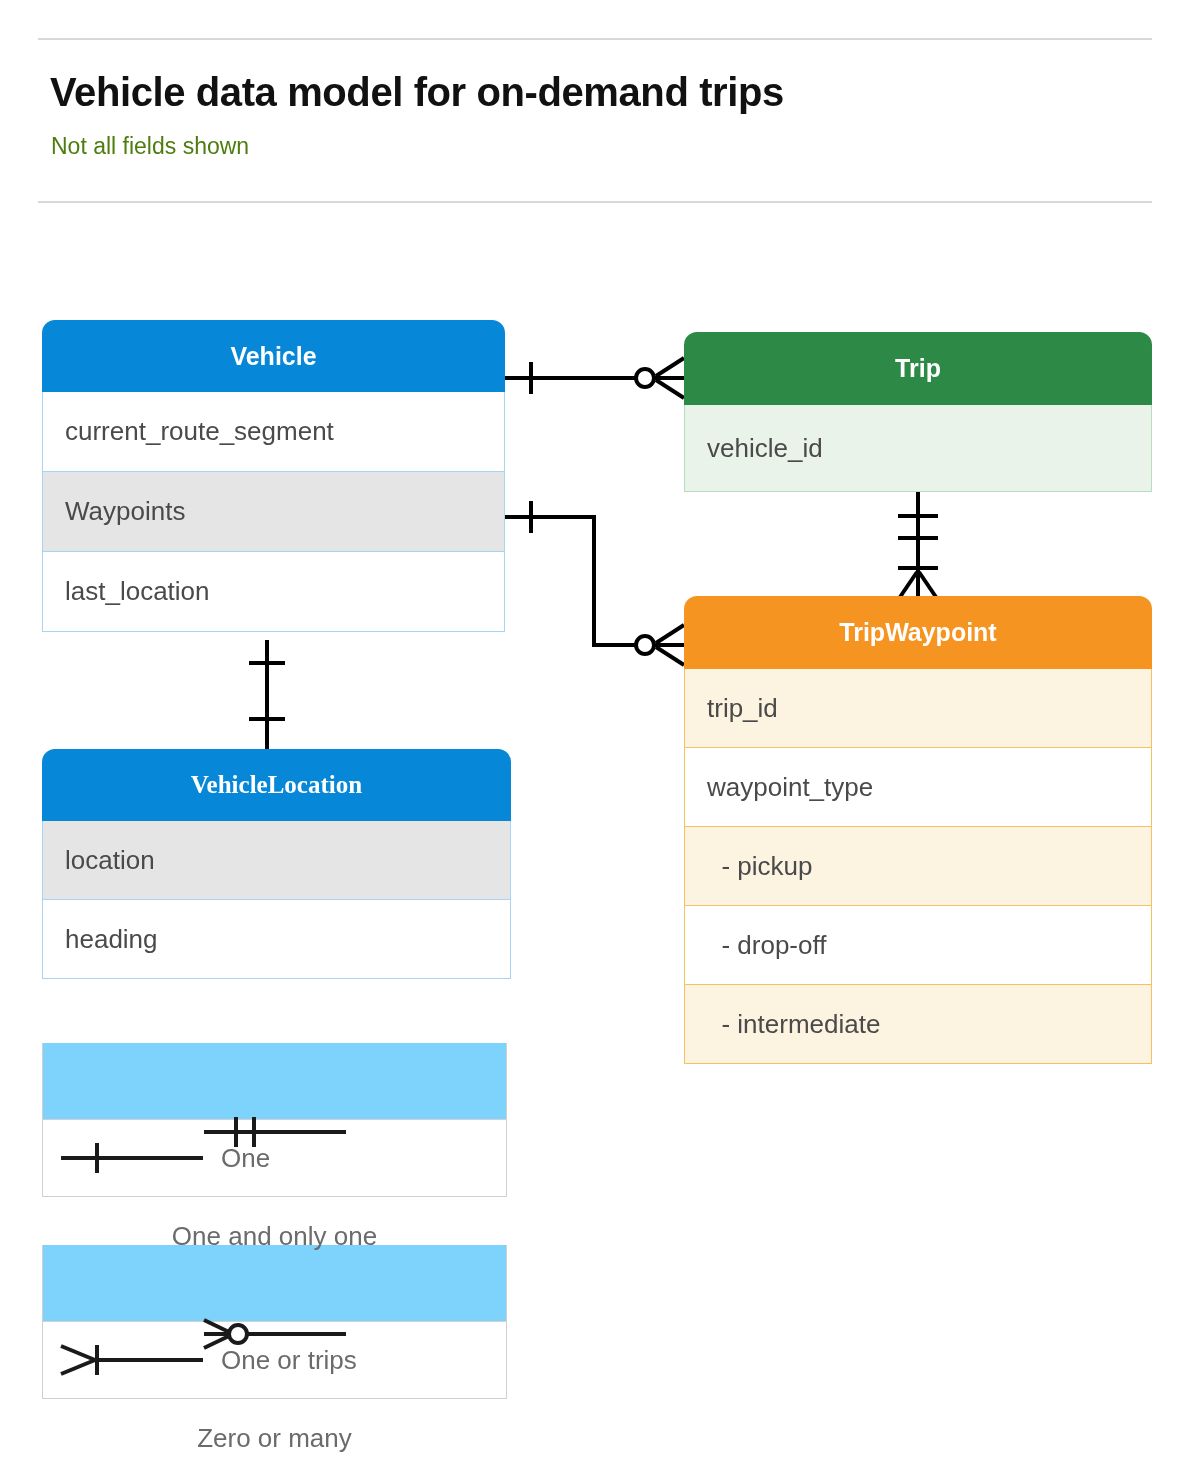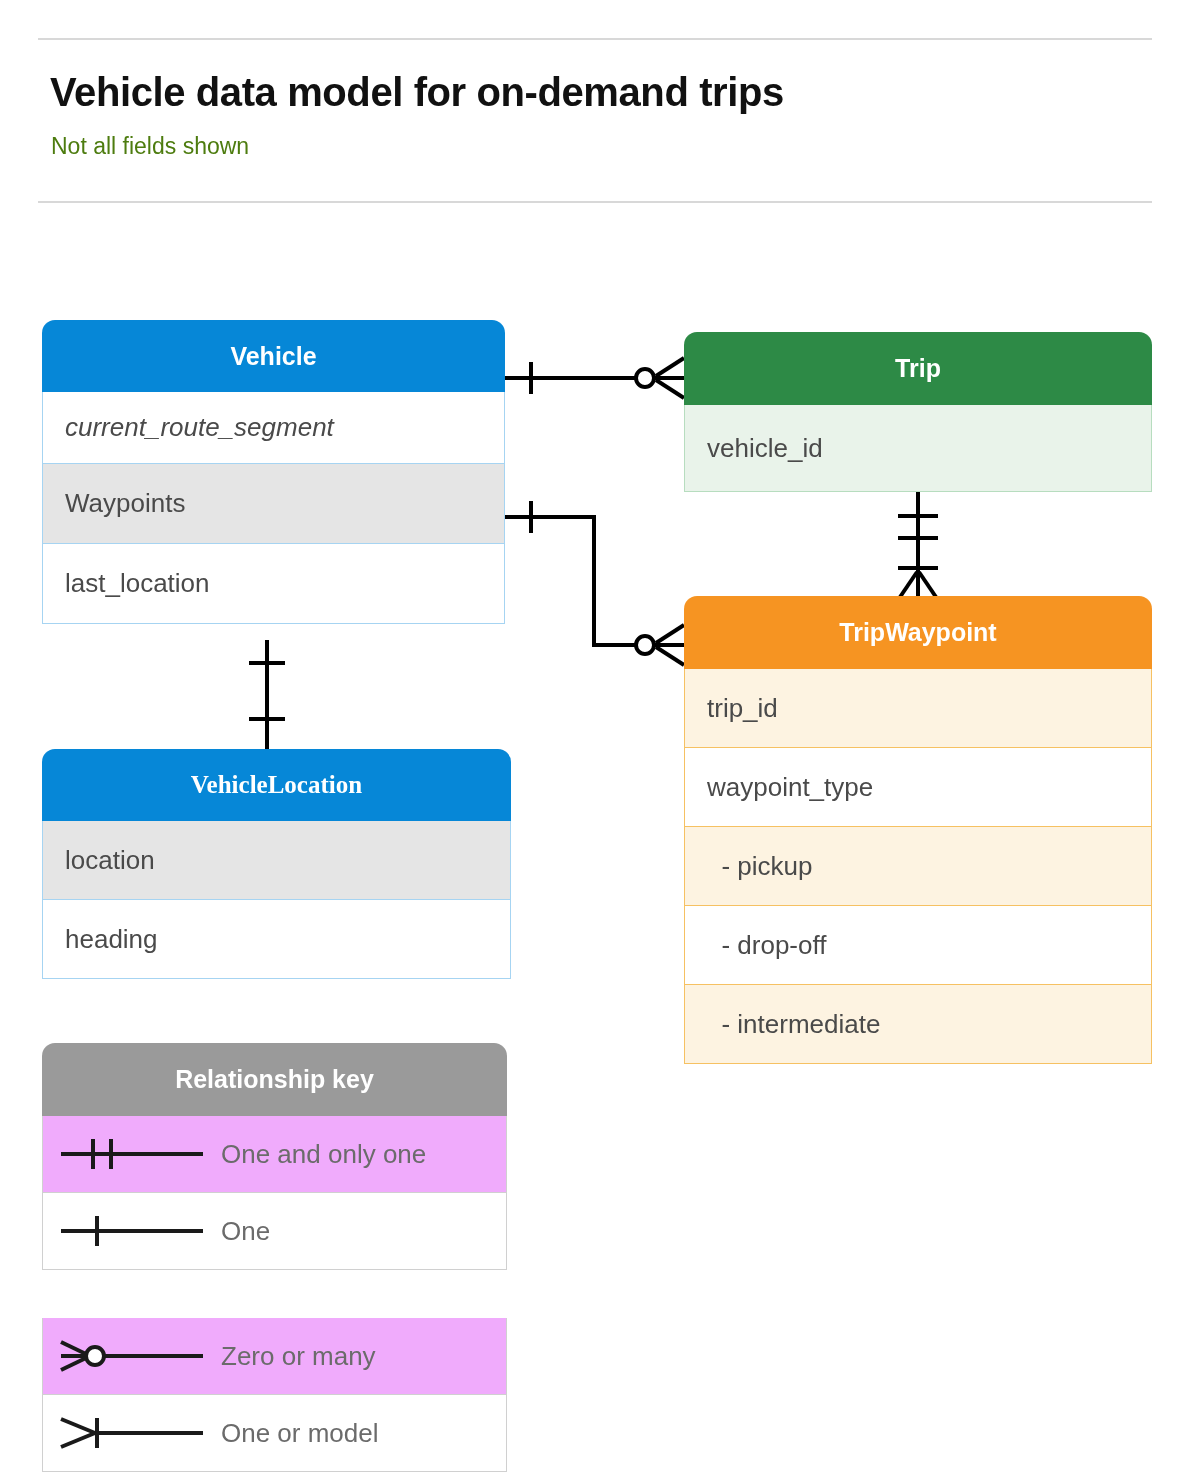--- a/index.html
+++ b/index.html
@@ -84,21 +84,21 @@
   .theme-green .entity-row.hl { background: #e9f3ea; }
 
   
   .theme-orange .entity-header { background: #f69422; }
   .theme-orange .entity-row { border-color: #f6c162; background: #ffffff; }
   .theme-orange .entity-row.hl { background: #fdf3e1; }
 
   
   .theme-gray .entity-header { background: #9a9a9a; }
   .theme-gray .entity-row { border-color: #d0d0d0; background: #ffffff; }
-  .theme-gray .entity-row.hl { background: #f0abfc; }
+  .theme-gray .entity-row.hl { background: #7dd3fc; flex-direction: column; }
 
   
   .legend-row {
     padding-left: 0;
     font-size: 26px;
     color: #6b6b6b;
   }
   .legend-symbol {
     width: 178px;
     flex: 0 0 178px;
@@ -158,21 +158,21 @@
     <line x1="938" y1="600" x2="919" y2="572"></line>
 
     <line x1="267" y1="640" x2="267" y2="752"></line>
     <line x1="249" y1="663" x2="285" y2="663"></line>
     <line x1="249" y1="719" x2="285" y2="719"></line>
   </g>
 </svg>
 
 <div class="entity theme-blue" id="entity-vehicle" style="left:42px; top:320px; width:463px;">
   <div class="entity-header" style="height:72px;">Vehicle</div>
-  <div class="entity-row" style="height:72px;font-style:italic;">current_route_segment</div>
+  <div class="entity-row" style="height:80px;">current_route_segment</div>
   <div class="entity-row hl" style="height:80px;">Waypoints</div>
   <div class="entity-row" style="height:80px;">last_location</div>
 </div>
 
 <div class="entity theme-green" id="entity-trip" style="left:684px; top:332px; width:468px;">
   <div class="entity-header" style="height:73px;">Trip</div>
   <div class="entity-row hl" style="height:87px;">vehicle_id</div>
 </div>
 
 <div class="entity theme-orange" id="entity-trip-waypoint" style="left:684px; top:596px; width:468px;">
@@ -184,21 +184,20 @@
   <div class="entity-row hl" style="height:79px;">&nbsp;&nbsp;-&nbsp;intermediate</div>
 </div>
 
 <div class="entity theme-blue" id="entity-vehicle-location" style="left:42px; top:749px; width:469px;">
   <div class="entity-header" style="height:72px;font-family:Liberation Serif, serif;">VehicleLocation</div>
   <div class="entity-row hl" style="height:79px;">location</div>
   <div class="entity-row" style="height:79px;">heading</div>
 </div>
 
 <div class="entity theme-gray" id="legend" style="left:42px; top:1043px; width:465px;">
-  <div class="entity-header" style="height:73px;">Relationship key</div>
 
   <div class="entity-row hl legend-row" style="height:77px;">
     <span class="legend-symbol">
       <svg width="150" height="40" viewBox="0 0 150 40" xmlns="http://www.w3.org/2000/svg">
         <g stroke="#1a1a1a" stroke-width="4" fill="none">
           <line x1="4" y1="20" x2="146" y2="20"></line>
           <line x1="36" y1="5" x2="36" y2="35"></line>
           <line x1="54" y1="5" x2="54" y2="35"></line>
         </g>
       </svg>
@@ -237,15 +236,15 @@
     <span class="legend-symbol">
       <svg width="150" height="40" viewBox="0 0 150 40" xmlns="http://www.w3.org/2000/svg">
         <g stroke="#1a1a1a" stroke-width="4" fill="none">
           <line x1="38" y1="20" x2="146" y2="20"></line>
           <line x1="40" y1="5" x2="40" y2="35"></line>
           <line x1="4" y1="6" x2="38" y2="20"></line>
           <line x1="4" y1="34" x2="38" y2="20"></line>
         </g>
       </svg>
     </span>
-    <span class="legend-label">One or model</span>
+    <span class="legend-label">One or trips</span>
   </div>
 </div>
 
 </body></html>

